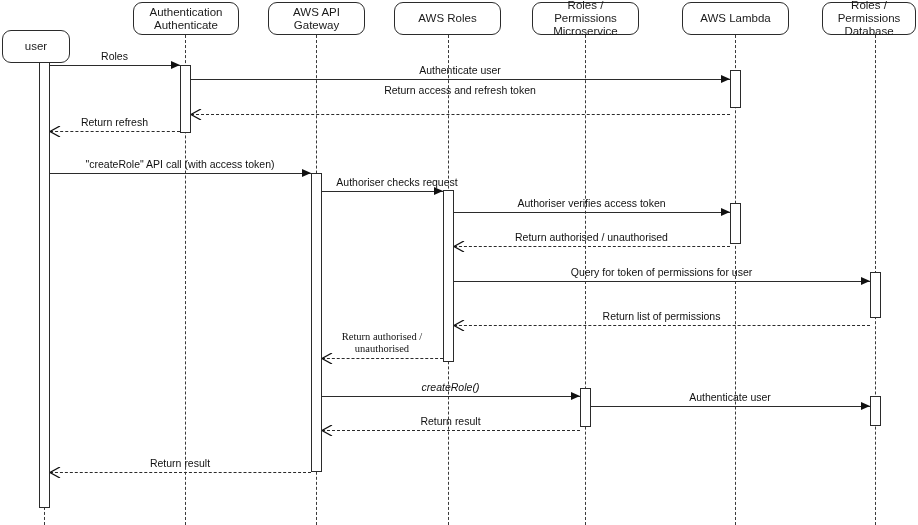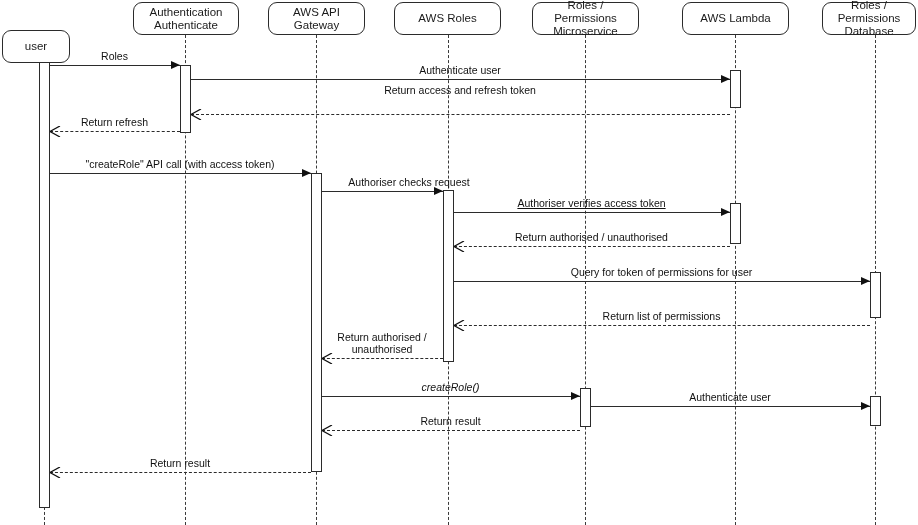--- a/index.html
+++ b/index.html
@@ -86,42 +86,42 @@
       <div class="msg-line dashed" style="left: 49.5px; top: 131px; width: 130px;"></div>
       <svg width="11" height="11" style="position: absolute; top: 125.5px; left: 49.5px;">
         <polyline fill="none" stroke="#111" stroke-width="1.3" points="10,0 0,5.5 10,11"></polyline>
       </svg>
       <div class="msg-label" style="left: 114.5px; top: 116px;">Return refresh</div>
       <div class="msg-line" style="left: 49.5px; top: 173px; width: 261px;"></div>
       <div style="position: absolute; width: 0px; height: 0px; left: 301.5px; top: 169px; border-top: 4.5px solid transparent; border-bottom: 4.5px solid transparent; border-left: 9px solid rgb(17, 17, 17);"></div>
       <div class="msg-label" style="left: 180px; top: 158px;">"createRole" API call (with access token)</div>
       <div class="msg-line" style="left: 321.5px; top: 191px; width: 121px;"></div>
       <div style="position: absolute; width: 0px; height: 0px; left: 433.5px; top: 187px; border-top: 4.5px solid transparent; border-bottom: 4.5px solid transparent; border-left: 9px solid rgb(17, 17, 17);"></div>
-      <div class="msg-label" style="left: 398px; top: 176px; padding-left: 22px;">Authoriser checks request</div>
+      <div class="msg-label" style="left: 386px; top: 176px; padding-left: 22px;">Authoriser checks request</div>
       <div class="msg-line" style="left: 453.5px; top: 212px; width: 276px;"></div>
       <div style="position: absolute; width: 0px; height: 0px; left: 720.5px; top: 208px; border-top: 4.5px solid transparent; border-bottom: 4.5px solid transparent; border-left: 9px solid rgb(17, 17, 17);"></div>
-      <div class="msg-label" style="left: 591.5px; top: 197px; text-decoration: underline;">Authoriser verifies access token</div>
+      <div class="msg-label" style="left: 591.5px; top: 197px;">Authoriser verifies access token</div>
       <div class="msg-line dashed" style="left: 453.5px; top: 246px; width: 276px;"></div>
       <svg width="11" height="11" style="position: absolute; top: 240.5px; left: 453.5px;">
         <polyline fill="none" stroke="#111" stroke-width="1.3" points="10,0 0,5.5 10,11"></polyline>
       </svg>
       <div class="msg-label" style="left: 591.5px; top: 231px;">Return authorised / unauthorised</div>
       <div class="msg-line" style="left: 453.5px; top: 281px; width: 416px;"></div>
       <div style="position: absolute; width: 0px; height: 0px; left: 860.5px; top: 277px; border-top: 4.5px solid transparent; border-bottom: 4.5px solid transparent; border-left: 9px solid rgb(17, 17, 17);"></div>
       <div class="msg-label" style="left: 661.5px; top: 266px;">Query for token of permissions for user</div>
       <div class="msg-line dashed" style="left: 453.5px; top: 325px; width: 416px;"></div>
       <svg width="11" height="11" style="position: absolute; top: 319.5px; left: 453.5px;">
         <polyline fill="none" stroke="#111" stroke-width="1.3" points="10,0 0,5.5 10,11"></polyline>
       </svg>
       <div class="msg-label" style="left: 661.5px; top: 310px;">Return list of permissions</div>
       <div class="msg-line dashed" style="left: 321.5px; top: 358px; width: 121px;"></div>
       <svg width="11" height="11" style="position: absolute; top: 352.5px; left: 321.5px;">
         <polyline fill="none" stroke="#111" stroke-width="1.3" points="10,0 0,5.5 10,11"></polyline>
       </svg>
-      <div class="msg-label" style="left: 382px; top: 331px;">Return authorised /
+      <div class="msg-label" style="left: 382px; top: 331px; font-family: Liberation Serif, serif;">Return authorised /
 unauthorised</div>
       <div class="msg-line" style="left: 321.5px; top: 396px; width: 258px;"></div>
       <div style="position: absolute; width: 0px; height: 0px; left: 570.5px; top: 392px; border-top: 4.5px solid transparent; border-bottom: 4.5px solid transparent; border-left: 9px solid rgb(17, 17, 17);"></div>
       <div class="msg-label" style="left: 450.5px; top: 381px; font-style: italic;">createRole()</div>
       <div class="msg-line" style="left: 590.5px; top: 406px; width: 279px;"></div>
       <div style="position: absolute; width: 0px; height: 0px; left: 860.5px; top: 402px; border-top: 4.5px solid transparent; border-bottom: 4.5px solid transparent; border-left: 9px solid rgb(17, 17, 17);"></div>
       <div class="msg-label" style="left: 730px; top: 391px;">Authenticate user</div>
       <div class="msg-line dashed" style="left: 321.5px; top: 430px; width: 258px;"></div>
       <svg width="11" height="11" style="position: absolute; top: 424.5px; left: 321.5px;">
         <polyline fill="none" stroke="#111" stroke-width="1.3" points="10,0 0,5.5 10,11"></polyline>

